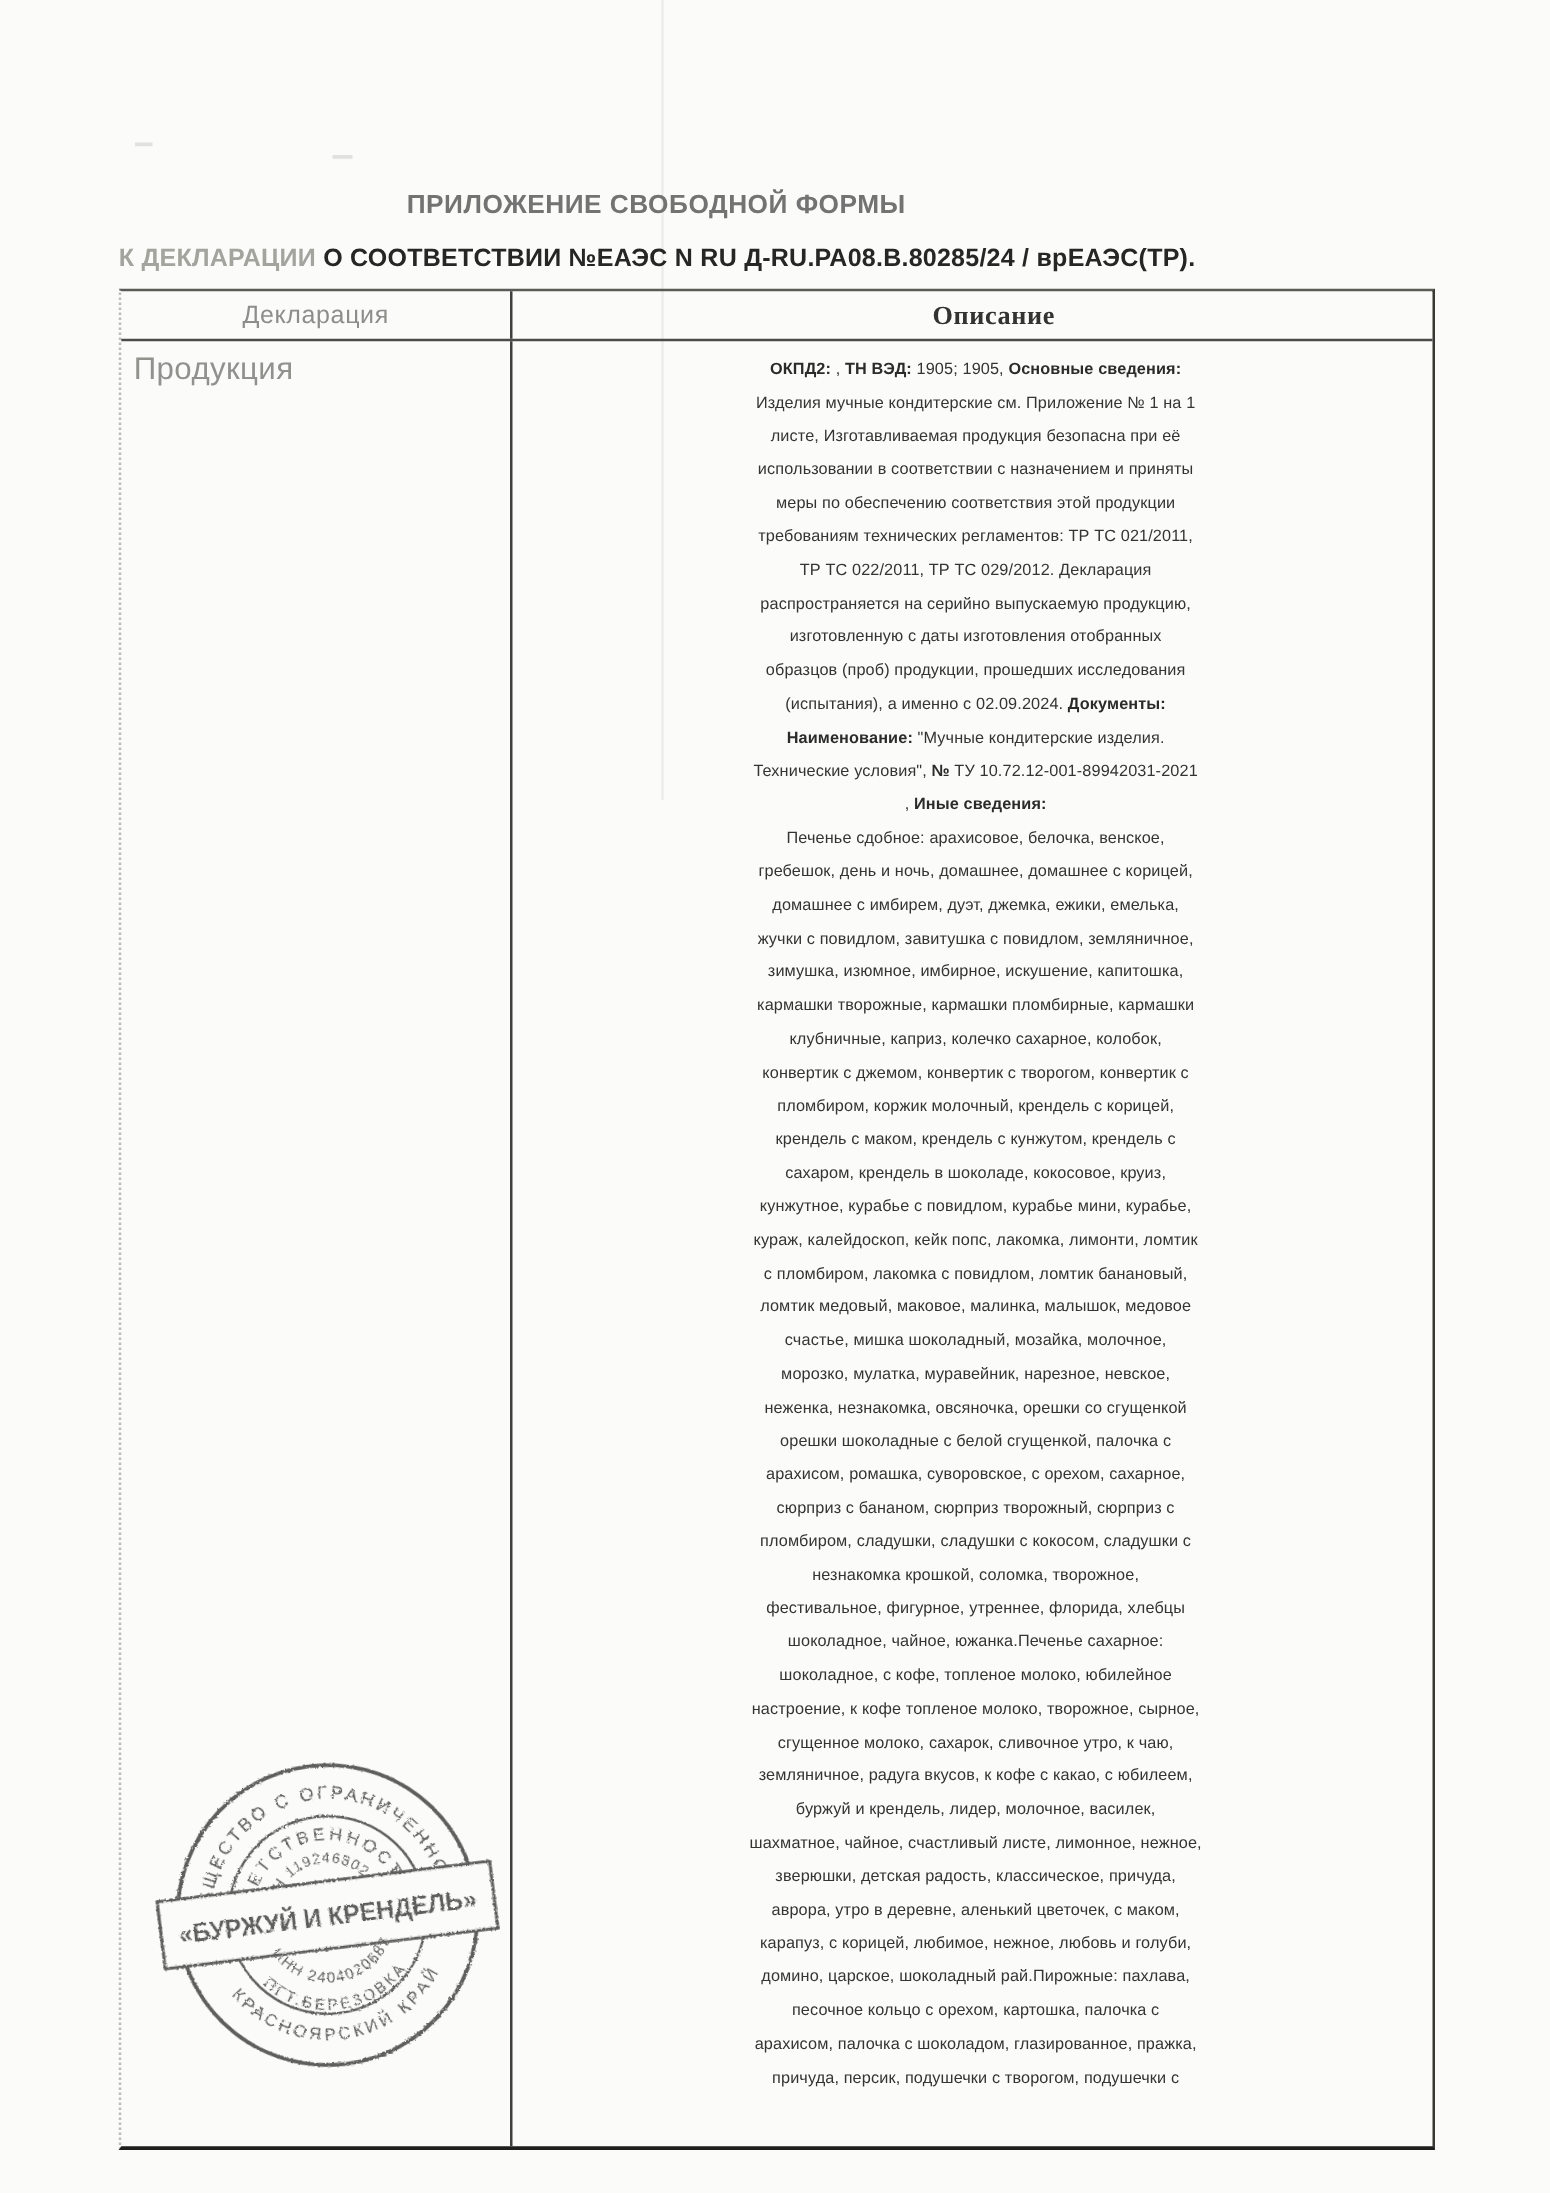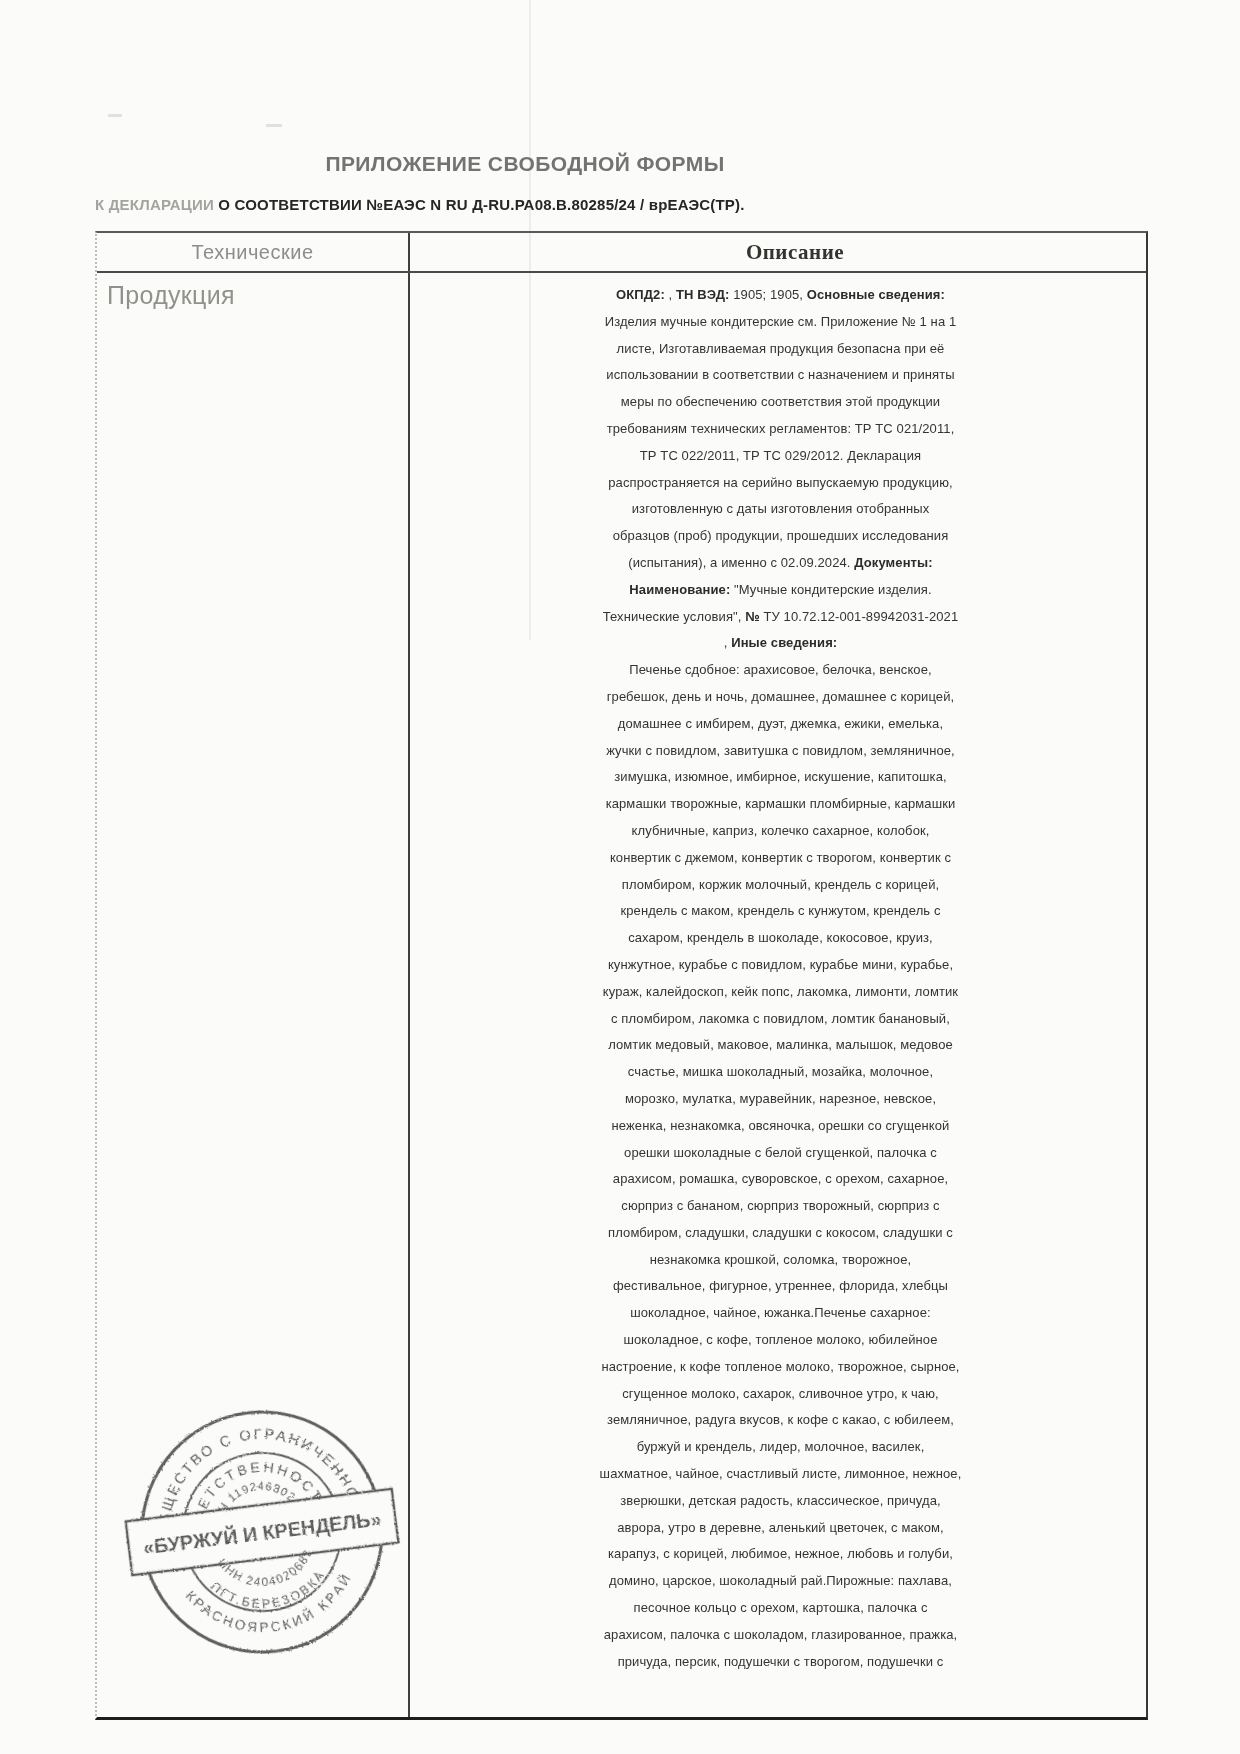--- a/index.html
+++ b/index.html
@@ -11,21 +11,21 @@
   }
   .artifact{position:absolute;background:rgba(110,110,108,.18);}
   .scanline{position:absolute;background:rgba(120,120,118,.10);}
   .title1{
     position:absolute;left:95px;top:152px;width:860px;text-align:center;
     font-weight:bold;font-size:21px;color:#737373;letter-spacing:.4px;
     white-space:nowrap;
   }
   .title2{
     position:absolute;left:95px;top:196px;white-space:nowrap;
-    font-weight:bold;font-size:15px;color:#262624;letter-spacing:.2px;
+    font-weight:bold;font-size:20px;color:#262624;letter-spacing:.2px;
   }
   .title2 .faded{color:#a3a49e;}
   .doc-table{
     position:absolute;left:95px;top:231px;width:1053px;height:1489px;
     border-top:2px solid #5a5a56;
     border-right:2px solid #38383466;
     border-right-color:#383834;
     border-bottom:3px solid #1e1e1c;
     border-left:2px dotted #bdbdb8;
     box-sizing:border-box;
@@ -67,21 +67,21 @@
 <div class="artifact" style="left:108px;top:114px;width:14px;height:3px;"></div>
 <div class="artifact" style="left:266px;top:124px;width:16px;height:3px;"></div>
 <div class="scanline" style="left:529px;top:0;width:2px;height:640px;"></div>
 
 <div class="title1">ПРИЛОЖЕНИЕ СВОБОДНОЙ ФОРМЫ</div>
 
 <div class="title2"><span class="faded">К ДЕКЛАРАЦИИ</span><span> О СООТВЕТСТВИИ №ЕАЭС N RU Д-RU.РА08.В.80285/24 / врЕАЭС(ТР).</span></div>
 
 <div class="doc-table">
   <div class="thead">
-    <div class="th th-appendix">Технические</div>
+    <div class="th th-appendix">Декларация</div>
     <div class="th th-description">Описание</div>
   </div>
   <div class="tbody">
     <div class="cell-appendix">
       <span>Продукция</span>
     </div>
     <div class="cell-description">
       <div>
           <div class="tline"><span class="b">ОКПД2:</span><span>   , </span><span class="b">ТН ВЭД:</span><span> 1905; 1905, </span><span class="b">Основные сведения:</span></div>
           <div class="tline"><span>Изделия мучные кондитерские см. Приложение № 1 на 1</span></div>

